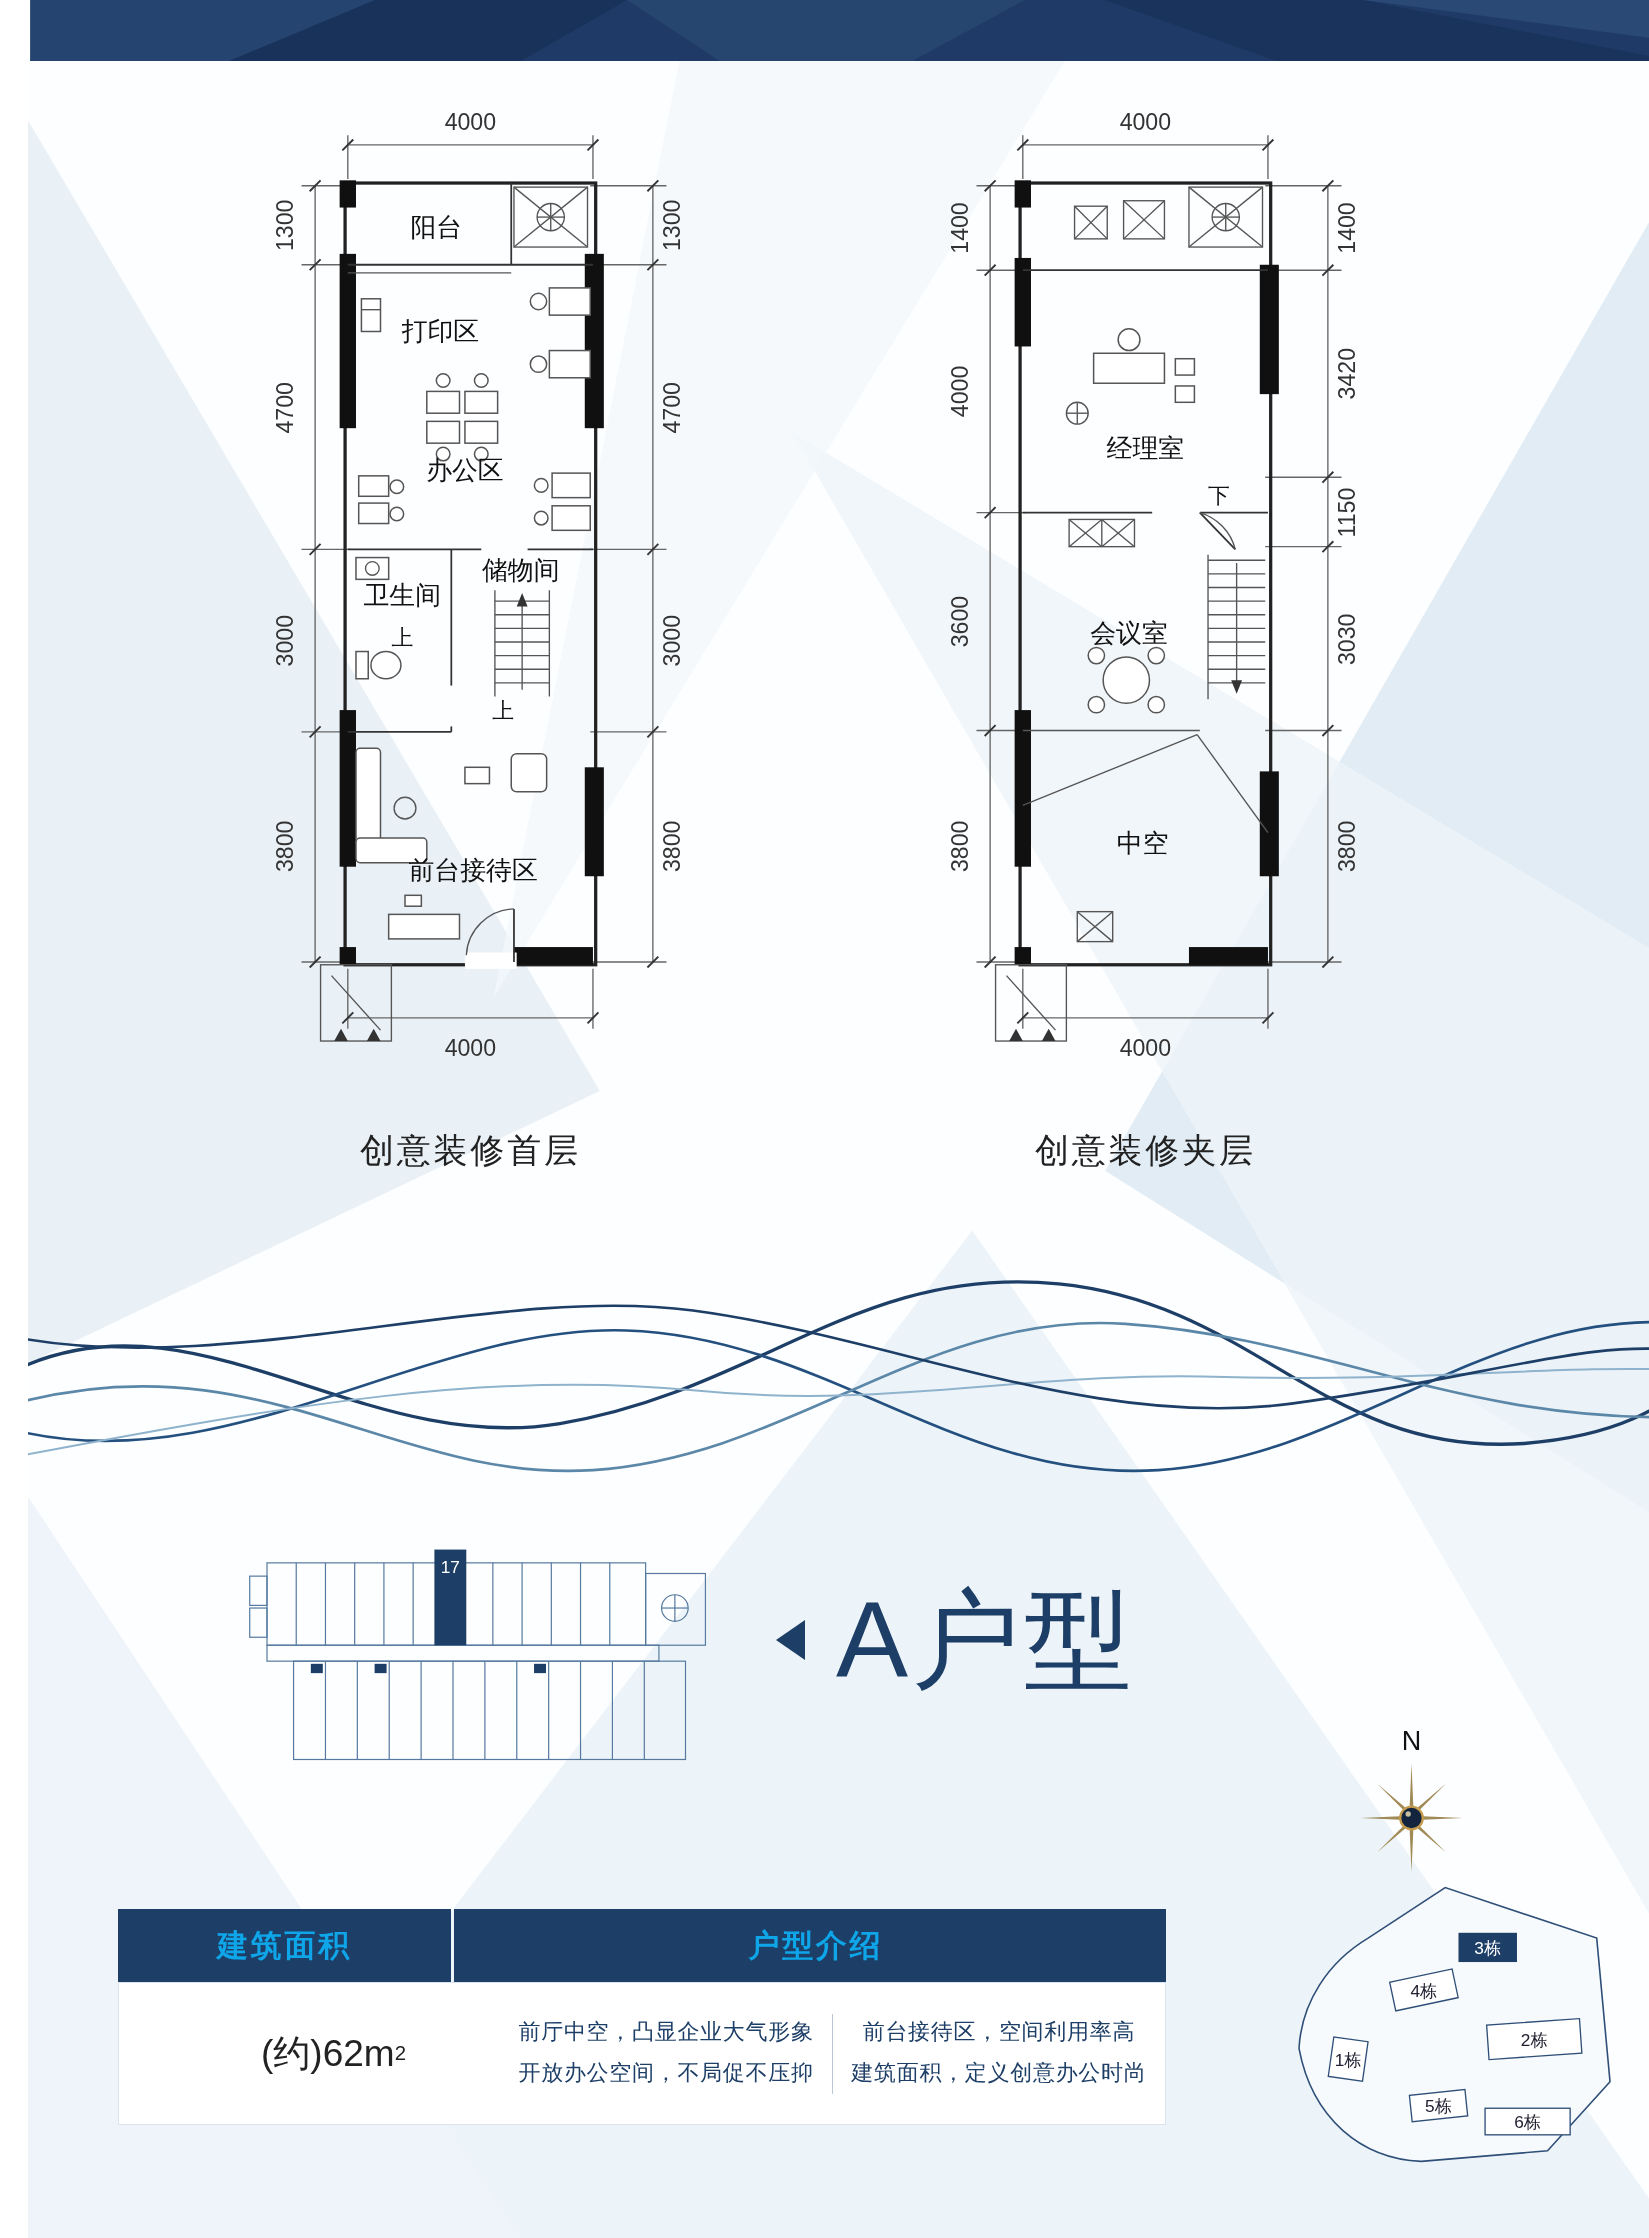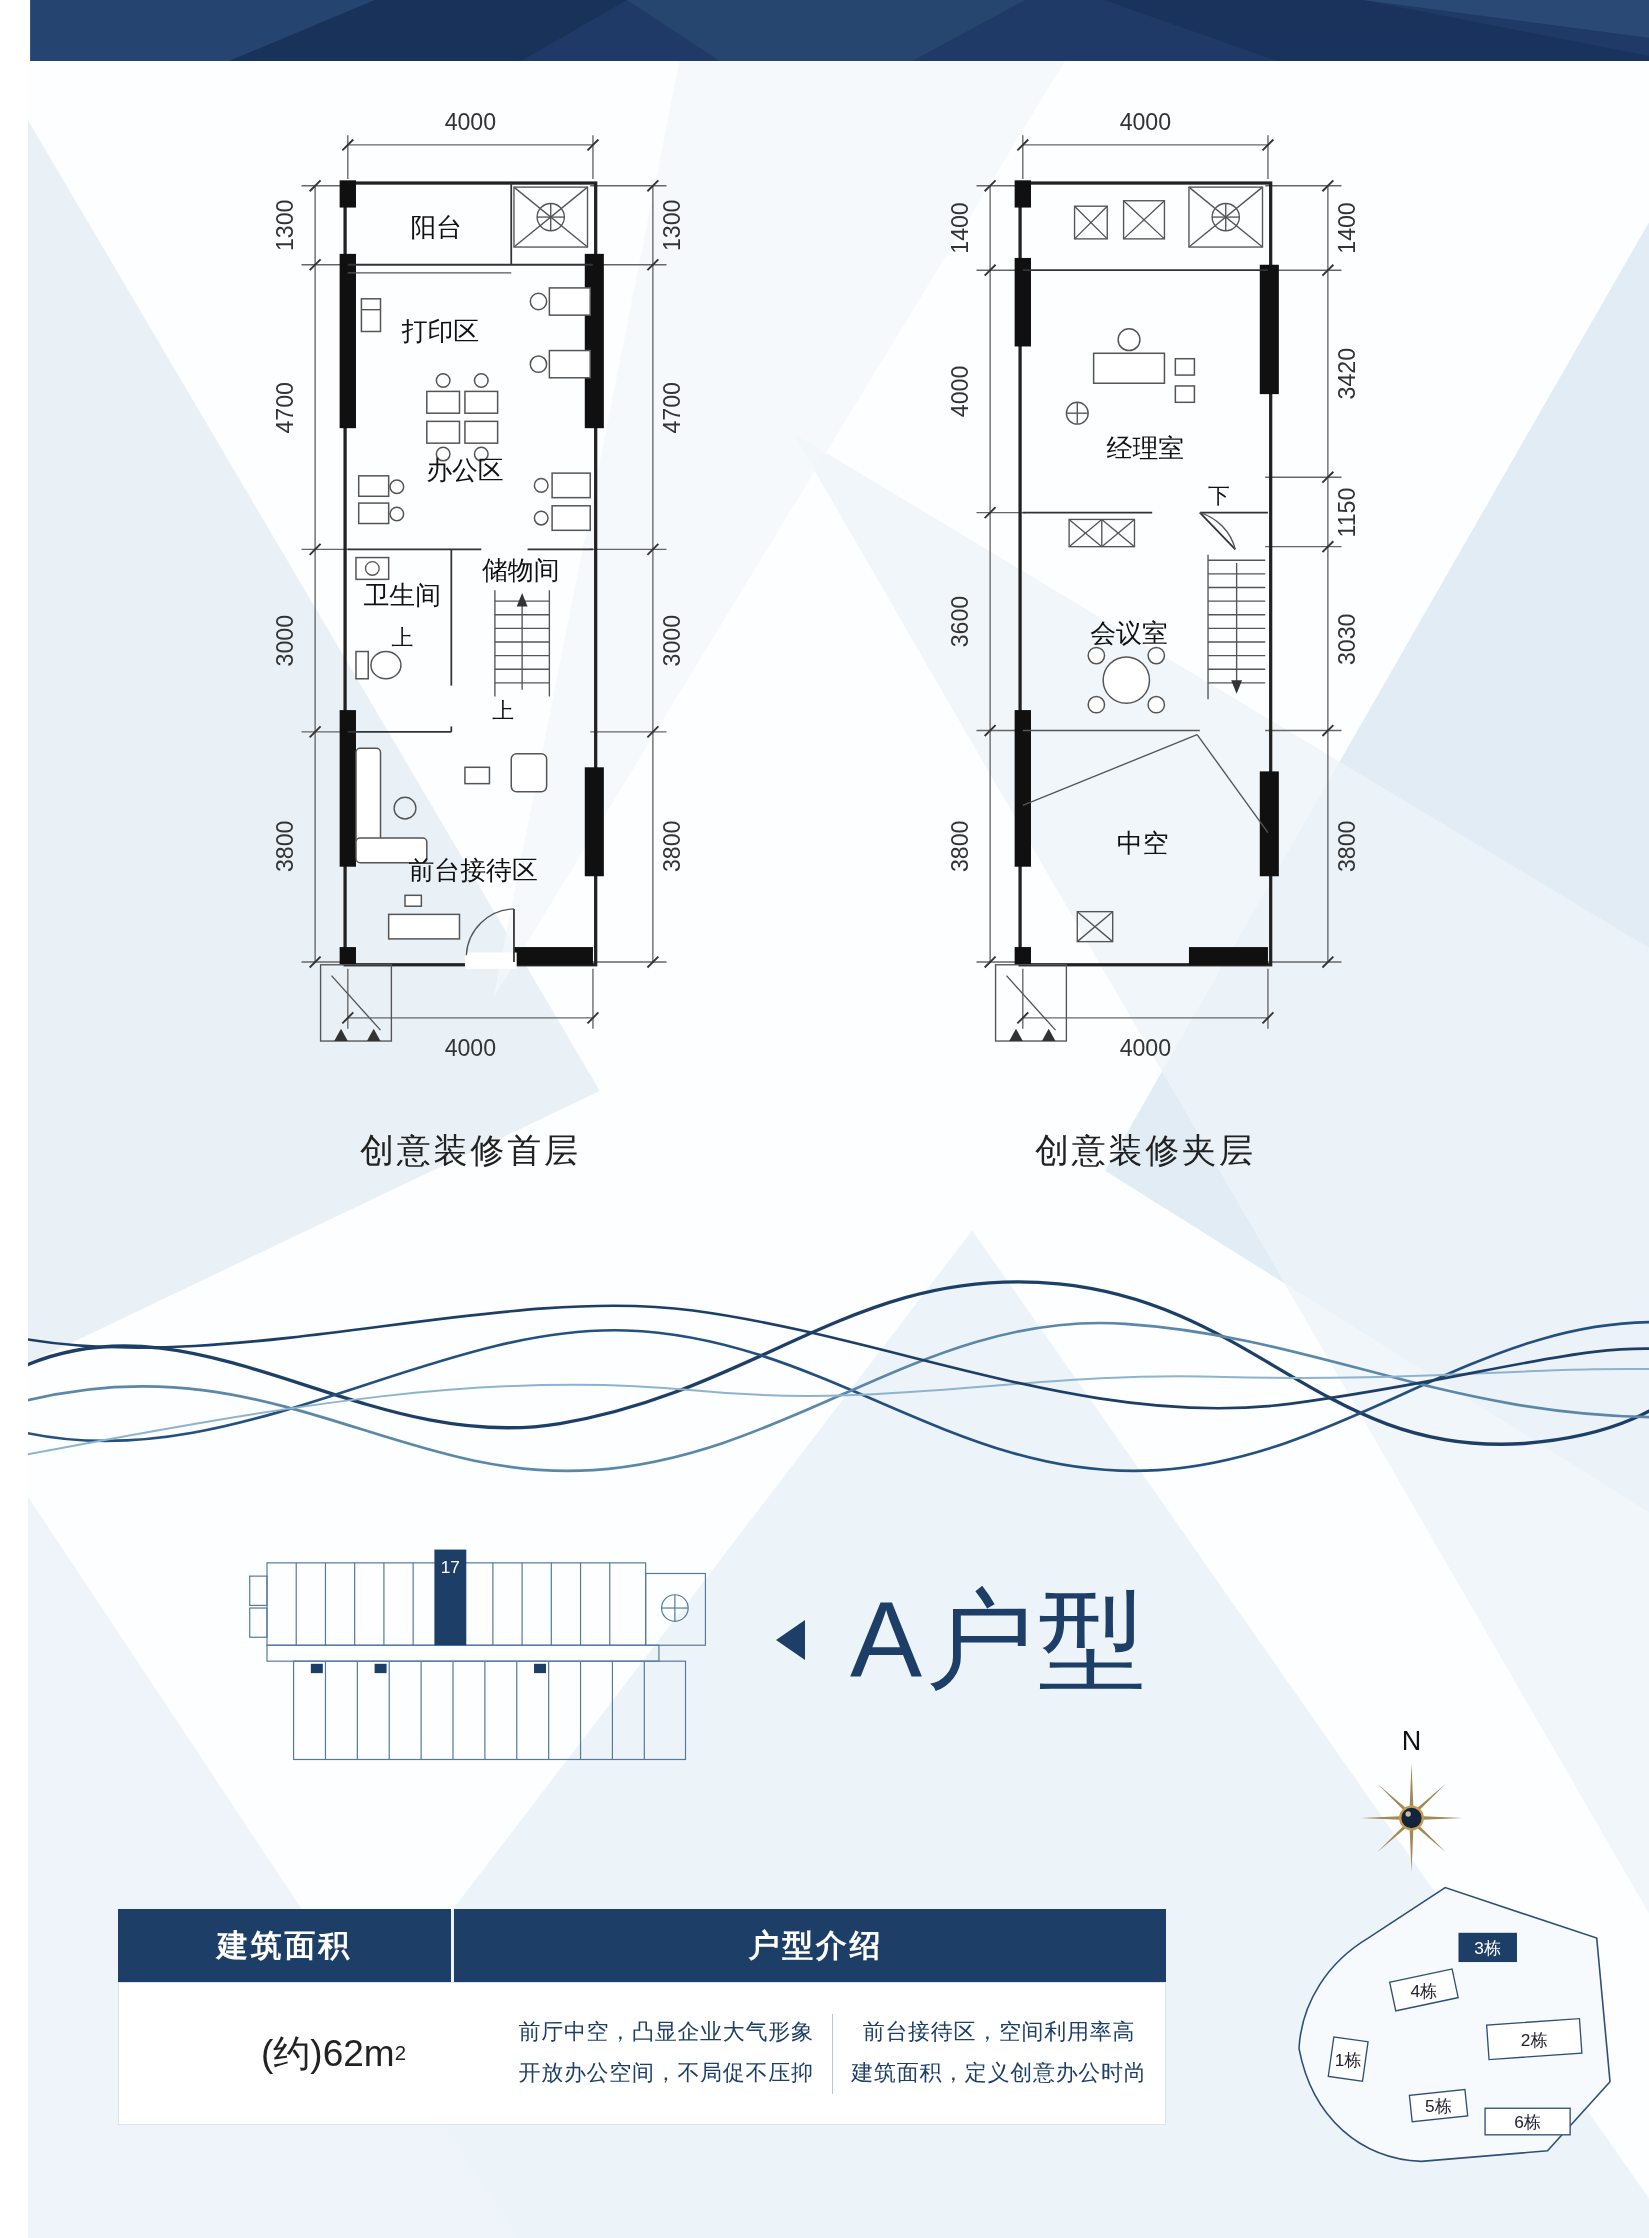--- a/index.html
+++ b/index.html
@@ -12,28 +12,28 @@
   .thin{fill:none;stroke:#555;stroke-width:1;}
   .blk{fill:#101010;stroke:none;}
   .furn{fill:#ffffff;stroke:#555;stroke-width:1.1;}
   .dim{stroke:#666;stroke-width:1;fill:none;}
   .tick{stroke:#333;stroke-width:1.4;}
   .dimt{font-family:"Liberation Sans",sans-serif;font-size:17px;fill:#333;text-anchor:middle;}
   .room{font-family:"Liberation Sans",sans-serif;font-size:19px;fill:#111;text-anchor:middle;}
   .small{font-family:"Liberation Sans",sans-serif;font-size:16px;fill:#111;text-anchor:middle;}
   .cap{font-family:"Liberation Sans",sans-serif;font-size:25px;fill:#222;text-anchor:middle;letter-spacing:2px;}
   
-  .unit-title-row{display:flex;align-items:center;gap:45px;}
+  .unit-title-row{display:flex;align-items:center;gap:31px;}
   .tri-left{width:0;height:0;border-top:20px solid transparent;border-bottom:20px solid transparent;
             border-right:29px solid #1d3e66;}
   .unit-title{font-size:108px;color:#1d3e66;font-weight:500;letter-spacing:4px;line-height:1;}
   
   .tbl{width:1048px;}
   .tbl-head{display:flex;gap:2.7px;height:73px;}
-  .tbl-head .cell{background:#1d3e66;color:#ffffff;display:flex;align-items:center;justify-content:center;
+  .tbl-head .cell{background:#1d3e66;color:#0ea5e9;display:flex;align-items:center;justify-content:center;
                   font-size:31px;font-weight:bold;letter-spacing:2.7px;}
   .tbl-head .c1{width:333px;}
   .tbl-head .c2{flex:1;padding-left:12px;}
   .tbl-body{display:flex;height:141px;border:0.7px solid #dbe3ec;background:#fff;}
   .tbl-body .b1{width:333px;display:flex;align-items:center;justify-content:center;
                 font-size:37px;color:#222;padding-left:48px;}
   .tbl-body .b1 sup{font-size:55%;}
   .tbl-body .b2{flex:1;display:flex;align-items:center;justify-content:center;font-family:Liberation Mono, monospace;}
   .intro-col{flex:1;text-align:center;font-size:22px;color:#1d3e66;line-height:41px;letter-spacing:0.7px;}
   .intro-div{width:0.7px;height:80px;background:#b9c6d4;}

